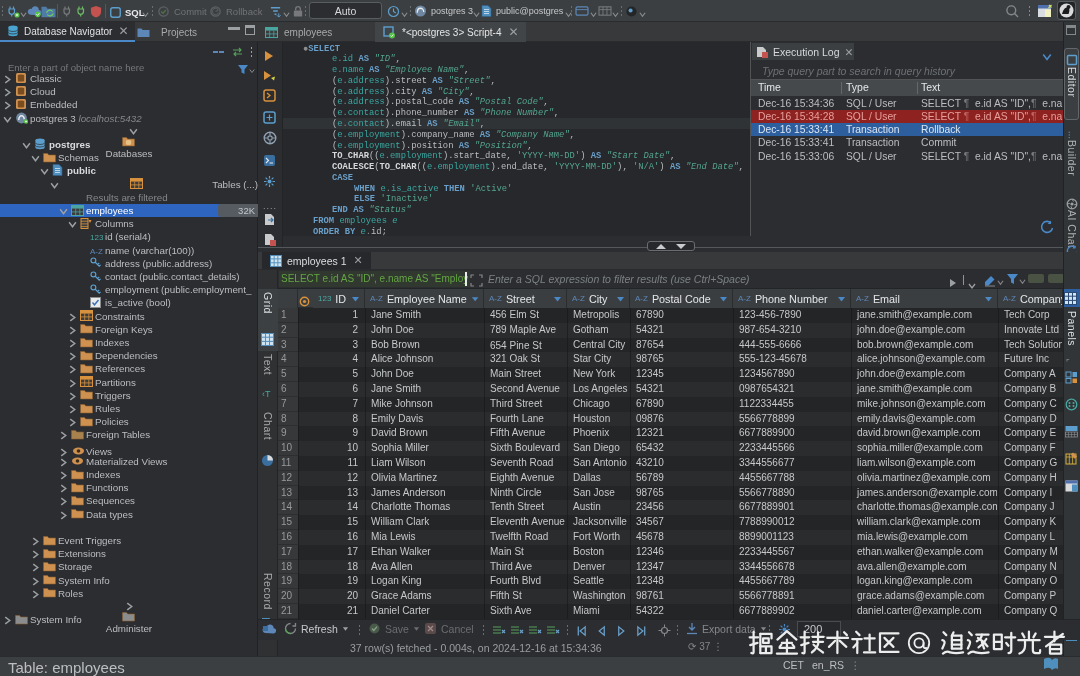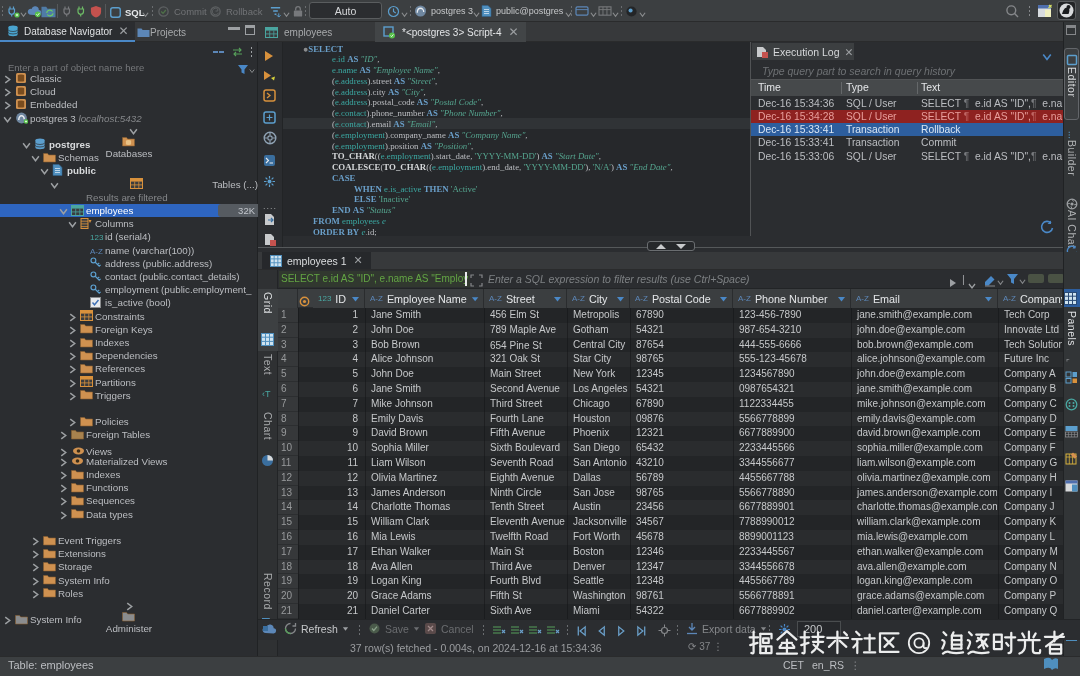--- a/index.html
+++ b/index.html
@@ -6,21 +6,21 @@
 .abs{position:absolute}
 #page{position:relative;width:1080px;height:676px;background:#2b2d30;overflow:hidden}
 .toolbar{left:0;top:0;width:1080px;height:22px;background:#3c3f41;border-bottom:1px solid #2a2b2c}
 .tbi{position:absolute;top:3px;height:16px;display:flex;align-items:center;color:#9b9da0;font-size:9.5px}
 .sep{position:absolute;top:4px;width:1px;height:14px;background:#55585a}
 .grip{position:absolute;top:5px;width:3px;height:12px;
  background-image:radial-gradient(circle,#6a6d70 1px,transparent 1.1px);background-size:3px 4px}
 .ltab{position:absolute;top:0;height:20px;display:flex;align-items:center;font-size:10px;color:#bbbdbf;padding:0 7px}
 .tree{font-size:9.8px;color:#bcbec2;white-space:nowrap}
 .trow{position:absolute;height:13.2px;display:flex;align-items:center;left:0;width:258px}
-.mono{font-family:Liberation Serif, serif;font-size:8.8px;white-space:pre}
+.mono{font-family:Liberation Mono, monospace;font-size:8.8px;white-space:pre}
 .cl{position:absolute;height:10.8px;line-height:10.8px}
 .k{color:#6a9fc9;font-weight:bold}
 .t{color:#3ba8a2}
 .s{color:#55a58f;font-style:italic}
 .q{color:#55a58f}
 .f{color:#d6d8da;font-weight:bold}
 .i{color:#bcbec2}
 .g{color:#8a8c8e}
 .vtext{writing-mode:vertical-rl;display:inline-block;letter-spacing:.5px}
 .hdrcell{position:absolute;top:289px;height:19px;display:flex;align-items:center;font-size:10.8px;color:#e4e6e8;
@@ -224,21 +224,21 @@
         <path d="M1.4 2.3 v7.2 a4.6 1.7 0 0 0 9.2 0 V2.3" fill="#4aa5d0"></path>
         <path d="M1.4 4.8 a4.6 1.7 0 0 0 9.2 0 M1.4 7.3 a4.6 1.7 0 0 0 9.2 0" stroke="#2b2d30" stroke-width=".7" fill="none"></path>
       </svg>
       <span style="margin:0 6px 0 5px">Database Navigator</span>
       <span style="color:#9da0a3;font-size:12px">✕</span>
     </div>
 <div class="ltab" style="left:130px;top:22px;color:#a8aaac">
       <svg width="13" height="11" viewBox="0 0 13 11" style="vertical-align:-1px">
         <path d="M0.5 1.5 h4 l1.2 1.5 h6.8 v7 h-12 z" fill="#5c87b8"></path>
       </svg>
-      <span style="margin-left:0">Projects</span>
+      <span style="margin-left:11px">Projects</span>
     </div>
 <div class="abs" style="left:228px;top:27px;width:12px;height:3px;background:#9da0a3"></div>
 <div class="abs" style="left:245px;top:25px;width:10px;height:10px;border:1px solid #9da0a3;border-top:3px solid #9da0a3"></div>
 <div class="abs" style="left:212px;top:44px;width:46px;height:16px;display:flex;gap:6px;align-items:center">
       <svg width="13" height="10" viewBox="0 0 13 10">
         <path d="M1 5 h5 M7 5 h5" stroke="#5c87b8" stroke-width="2"></path>
       </svg>
       <svg width="13" height="10" viewBox="0 0 13 10">
         <path d="M2 3 h8 m-2-2 l2 2 -2 2 M11 7 H3 m2 2 L3 7 l2-2" stroke="#57a05a" stroke-width="1.1" fill="none"></path>
       </svg>
@@ -476,20 +476,29 @@
       <span>References</span>
     </div>
 <div class="trow tree" style="top:388.8px;">
       <span style="width:15px;margin-left:65px;display:inline-block;text-align:center"><svg width="9" height="9" viewBox="0 0 8 8" style="vertical-align:middle">
           <polyline points="2,1 6,4 2,7" fill="none" stroke="#9da0a3" stroke-width="1.3"></polyline>
         </svg></span>
       <span style="width:15px;display:inline-block"><svg width="13" height="11" viewBox="0 0 13 11" style="vertical-align:-1px">
           <path d="M0.5 1.5 h4 l1.2 1.5 h6.8 v7 h-12 z" fill="#cf9150" stroke="#8a5f30" stroke-width=".6"></path>
         </svg></span>
       <span>Triggers</span>
+    </div>
+<div class="trow tree" style="top:402.0px;">
+      <span style="width:15px;margin-left:65px;display:inline-block;text-align:center"><svg width="9" height="9" viewBox="0 0 8 8" style="vertical-align:middle">
+          <polyline points="2,1 6,4 2,7" fill="none" stroke="#9da0a3" stroke-width="1.3"></polyline>
+        </svg></span>
+      <span style="width:15px;display:inline-block"><svg width="13" height="11" viewBox="0 0 13 11" style="vertical-align:-1px">
+          <path d="M0.5 1.5 h4 l1.2 1.5 h6.8 v7 h-12 z" fill="#cf9150" stroke="#8a5f30" stroke-width=".6"></path>
+        </svg></span>
+      <span>Rules</span>
     </div>
 <div class="trow tree" style="top:415.2px;">
       <span style="width:15px;margin-left:65px;display:inline-block;text-align:center"><svg width="9" height="9" viewBox="0 0 8 8" style="vertical-align:middle">
           <polyline points="2,1 6,4 2,7" fill="none" stroke="#9da0a3" stroke-width="1.3"></polyline>
         </svg></span>
       <span style="width:15px;display:inline-block"><svg width="13" height="11" viewBox="0 0 13 11" style="vertical-align:-1px">
           <path d="M0.5 1.5 h4 l1.2 1.5 h6.8 v7 h-12 z" fill="#cf9150" stroke="#8a5f30" stroke-width=".6"></path>
         </svg></span>
       <span>Policies</span>
     </div>
@@ -1242,21 +1251,21 @@
       <div class="grip" style="left:0;top:0"></div>
     </div>
 <div class="abs" style="left:778px;top:622px"><svg width="13" height="13" viewBox="0 0 13 13">
         <circle cx="6.5" cy="6.5" r="2" fill="#4a88c7"></circle>
         <path d="M6.5 1 v2.5 M6.5 9.5 V12 M1 6.5 h2.5 M9.5 6.5 H12 M2.6 2.6 l1.8 1.8 M8.6 8.6 l1.8 1.8 M10.4 2.6 L8.6 4.4 M4.4 8.6 L2.6 10.4" stroke="#4a88c7" stroke-width="1.2"></path>
       </svg></div>
 <div class="abs" style="left:797px;top:621px;width:44px;height:16px;background:#26282b;border:1px solid #4a4d4f;color:#c6c8ca;font-size:11px;line-height:15px;padding-left:6px">200</div>
 <div class="abs" style="left:350px;top:642px;font-size:10.5px;color:#9b9da0">37 row(s) fetched - 0.004s, on 2024-12-16 at 15:34:36</div>
 <div class="abs" style="left:688px;top:641px;font-size:10px;color:#85878a">⟳&nbsp;37&nbsp;⋮</div>
 <div class="abs" style="left:0;top:656px;width:1080px;height:20px;background:#3c3f41;border-top:1px solid #2a2b2c"></div>
-<div class="abs" style="left:8px;top:659px;font-size:11px;color:#bcbec2">Table: employees</div>
+<div class="abs" style="left:8px;top:659px;font-size:15px;color:#bcbec2">Table: employees</div>
 <div class="abs" style="left:783px;top:659px;font-size:10.5px;color:#bcbec2">CET</div>
 <div class="abs" style="left:812px;top:659px;font-size:10.5px;color:#bcbec2">en_RS&nbsp;&nbsp;<span style="color:#85878a">⋮</span></div>
 <div class="abs" style="left:748px;top:628px"><svg width="320" height="32" viewBox="0 0 320 32">
         <g stroke="#eceded" stroke-width="2.25" fill="none" stroke-linecap="round" stroke-linejoin="round">
           <g transform="translate(0,1.5) scale(1.12)" stroke-width="2.0">
             <path d="M5 2 V20 M5 20 Q5 22 3 21"></path>
             <path d="M1.5 7 H9"></path>
             <path d="M2 14 L8.5 12"></path>
             <path d="M11 4 H21 V8"></path>
             <path d="M11 4 V21"></path>

